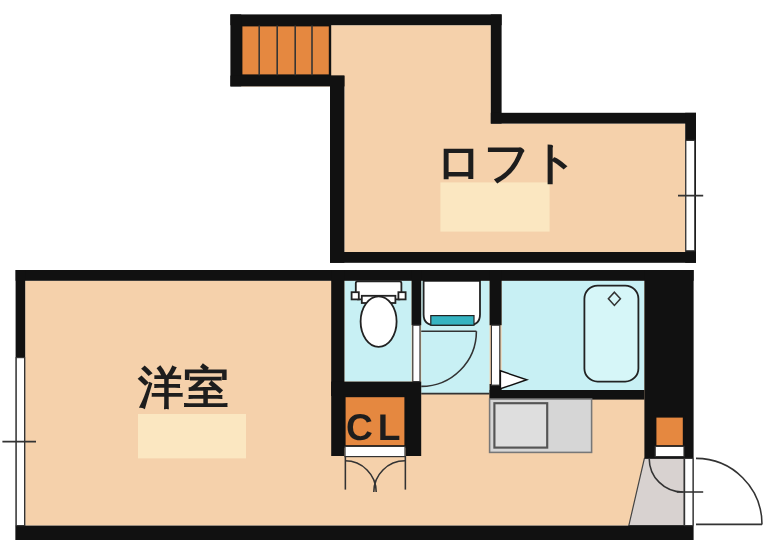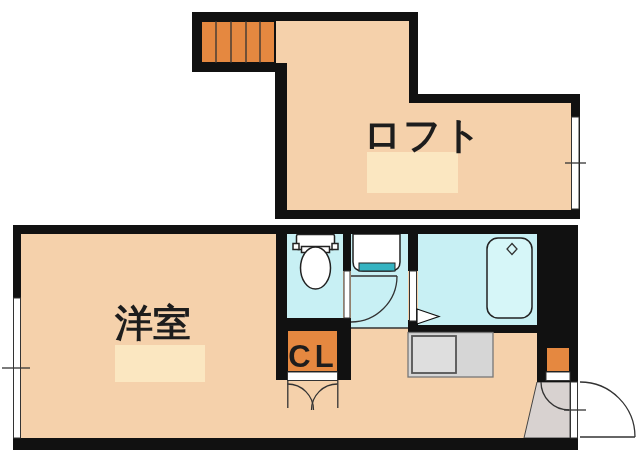--- a/index.html
+++ b/index.html
@@ -1,16 +1,16 @@
 <!DOCTYPE html>
 <html style="--wall: #111111; --floor: #f5d1ab; --floor-highlight: #fbe7c1; --wet-area: #c8f0f4; --tub-fill: #d6f6f8; --accent-orange: #e58840; --entrance-floor: #d8d2d0; --counter-gray: #d6d6d6; --counter-inner: #dedede; --fixture-teal: #35b3c1;"><head>
 <meta charset="utf-8">
 <style>
   html,body{margin:0;padding:0;background:#ffffff;}
-  #stage{position:relative;width:640px;height:459px;background:#ffffff;overflow:hidden;}
+  #stage{position:relative;width:640px;height:459px;background:#ffffff;overflow:hidden;border-radius:20px;}
   svg{position:absolute;left:0;top:0;}
   .wall{fill:var(--wall,#111);}
   .floor{fill:var(--floor,#f5d1ab);}
   .hl{fill:var(--floor-highlight,#fbe7c1);}
   .wet{fill:var(--wet-area,#c8f0f4);}
   .orange{fill:var(--accent-orange,#e58840);stroke:#111;stroke-width:2;}
   .whitefix{fill:#ffffff;stroke:#222;stroke-width:1.5;}
   .opening{fill:#ffffff;stroke:#333;stroke-width:1;}
   .thin{stroke:#333;stroke-width:1.3;fill:none;}
   .label{font-family:"Liberation Sans","DejaVu Sans",sans-serif;font-weight:bold;fill:#1d1d1d;}

